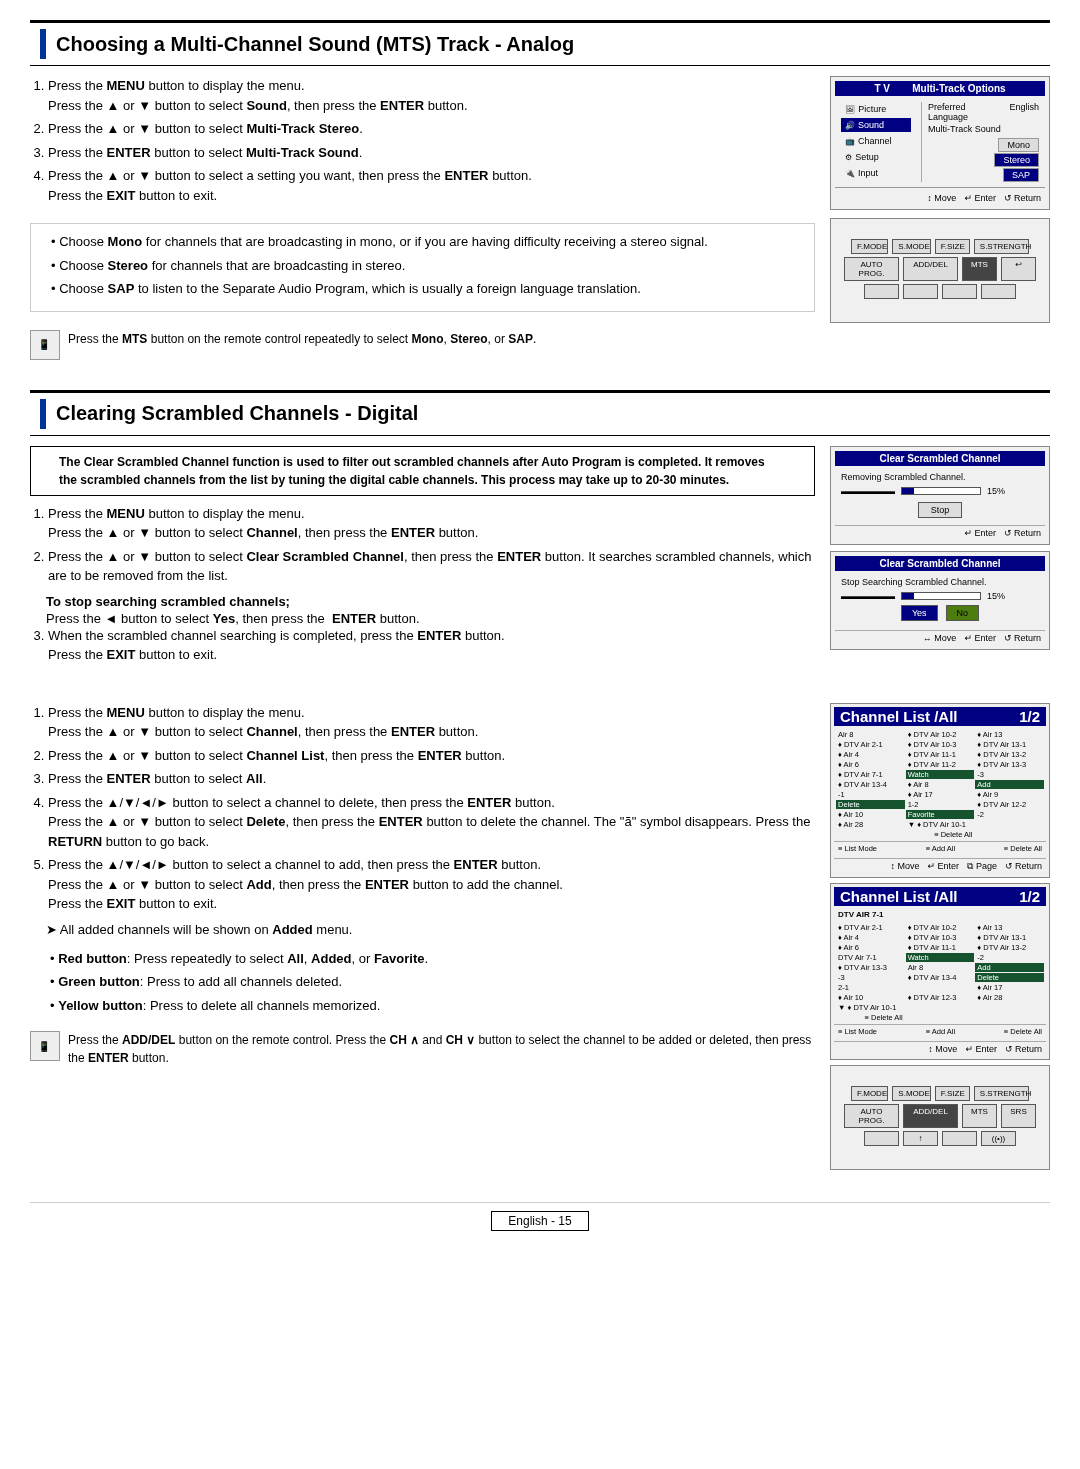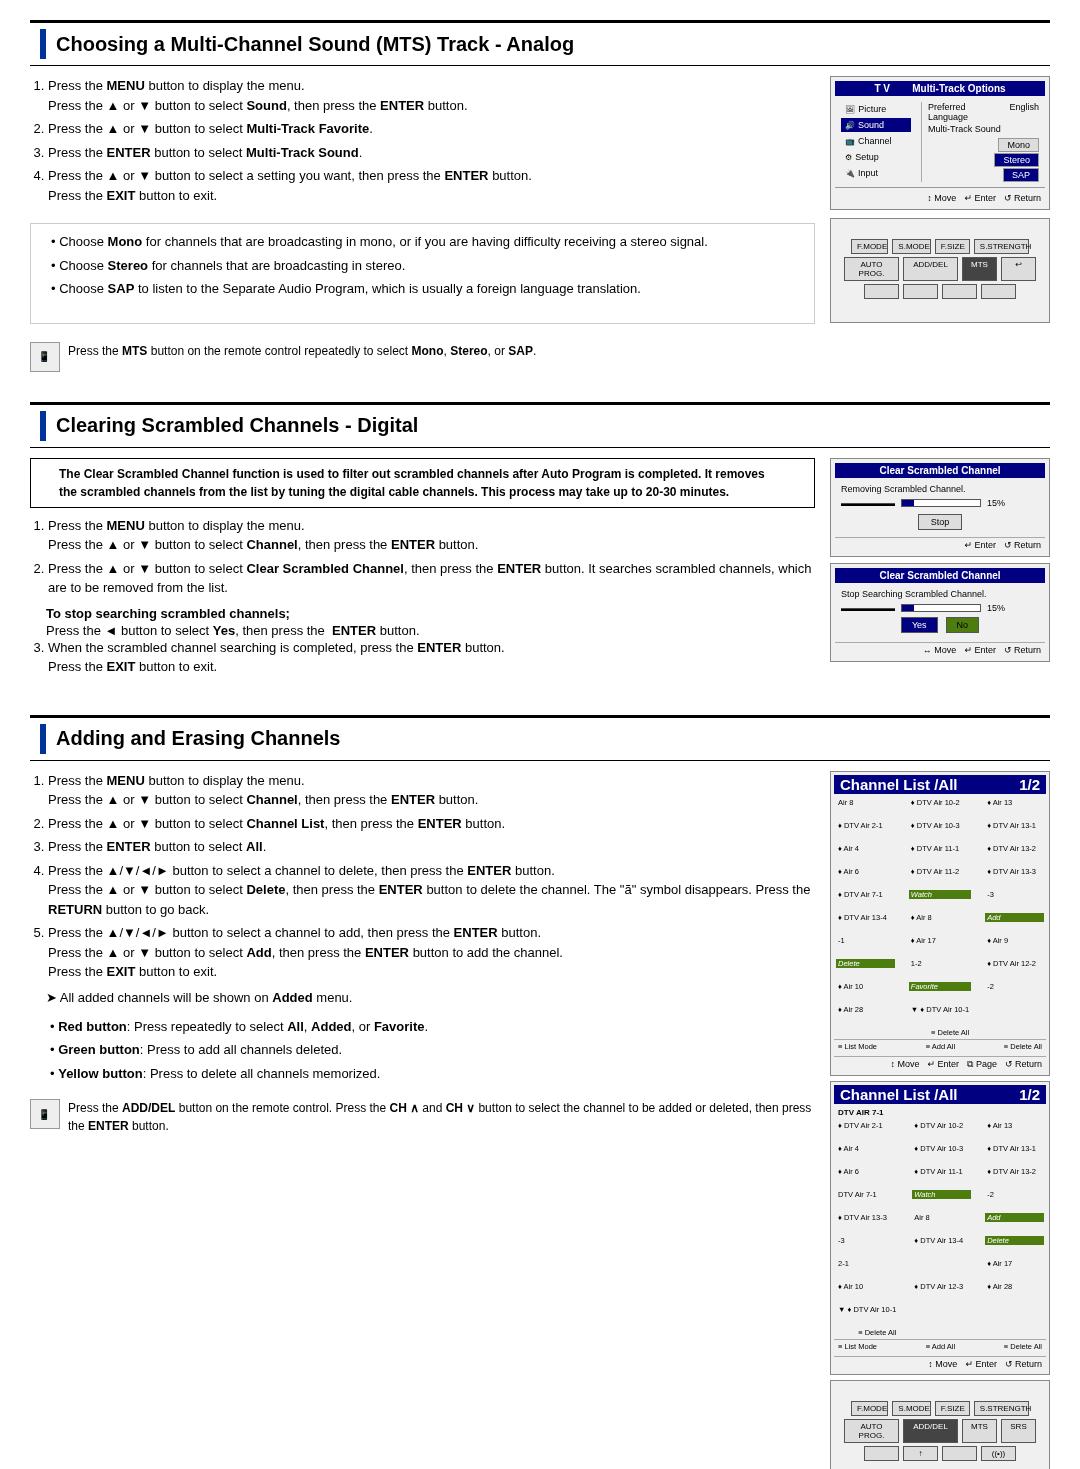--- a/index.html
+++ b/index.html
@@ -59,21 +59,21 @@
       margin-bottom: 4px;
       line-height: 1.5;
     }
 
     
     ul.notes {
       list-style: none;
       padding-left: 10px;
       margin: 18px 0;
       border: 1px solid #ccc;
-      padding: 8px 10px 20px 20px;
+      padding: 8px 10px 8px 20px;
     }
     ul.notes li {
       margin-bottom: 4px;
       line-height: 1.5;
     }
     ul.notes li::before {
       content: "• ";
     }
 
     ul.notes2 {
@@ -267,32 +267,31 @@
       font-weight: bold;
       padding: 2px;
       margin-bottom: 2px;
       display: flex;
       justify-content: space-between;
       padding: 1px 6px;
     }
     .ch-grid {
       display: grid;
       grid-template-columns: repeat(3, 1fr);
-      gap: 14px;
+      gap: 1px;
       padding: 2px;
     }
     .ch-item {
       font-size: 7.5px;
       padding: 0 2px;
       white-space: nowrap;
     }
     .ch-item.highlight {
-      background: #4d7c0f;
+      background: #14532d;
       color: #fff;
-      font-style: italic;
     }
     .ch-footer {
       border-top: 1px solid #aaa;
       padding: 2px 4px;
       font-size: 7.5px;
       display: flex;
       justify-content: space-between;
     }
 
     .section-wrapper {
@@ -336,21 +335,21 @@
   </div>
 
   <div class="section-body">
     <div class="section-content">
       <ol class="steps">
         <li>
           Press the <b>MENU</b> button to display the menu.<br>
           Press the ▲ or ▼ button to select <b>Sound</b>, then press the <b>ENTER</b> button.
         </li>
         <li>
-          Press the ▲ or ▼ button to select <b>Multi-Track Favorite</b>.
+          Press the ▲ or ▼ button to select <b>Multi-Track Stereo</b>.
         </li>
         <li>
           Press the <b>ENTER</b> button to select <b>Multi-Track Sound</b>.
         </li>
         <li>
           Press the ▲ or ▼ button to select a setting you want, then press the <b>ENTER</b> button.<br>
           Press the <b>EXIT</b> button to exit.
         </li>
       </ol>
 
@@ -518,24 +517,20 @@
           <span>↔ Move</span>
             <span>↵ Enter</span>
             <span>↺ Return</span>
         </div>
       </div>
     </div>
   </div>
 </div>
 
 <div class="section-wrapper">
-  <div class="section-header">
-    <div class="bar"></div>
-    <h2>Adding and Erasing Channels</h2>
-  </div>
 
   <div class="section-body">
     <div class="section-content">
 
       <ol class="steps">
         <li>
           Press the <b>MENU</b> button to display the menu.<br>
           Press the ▲ or ▼ button to select <b>Channel</b>, then press the <b>ENTER</b> button.
         </li>
         <li>

